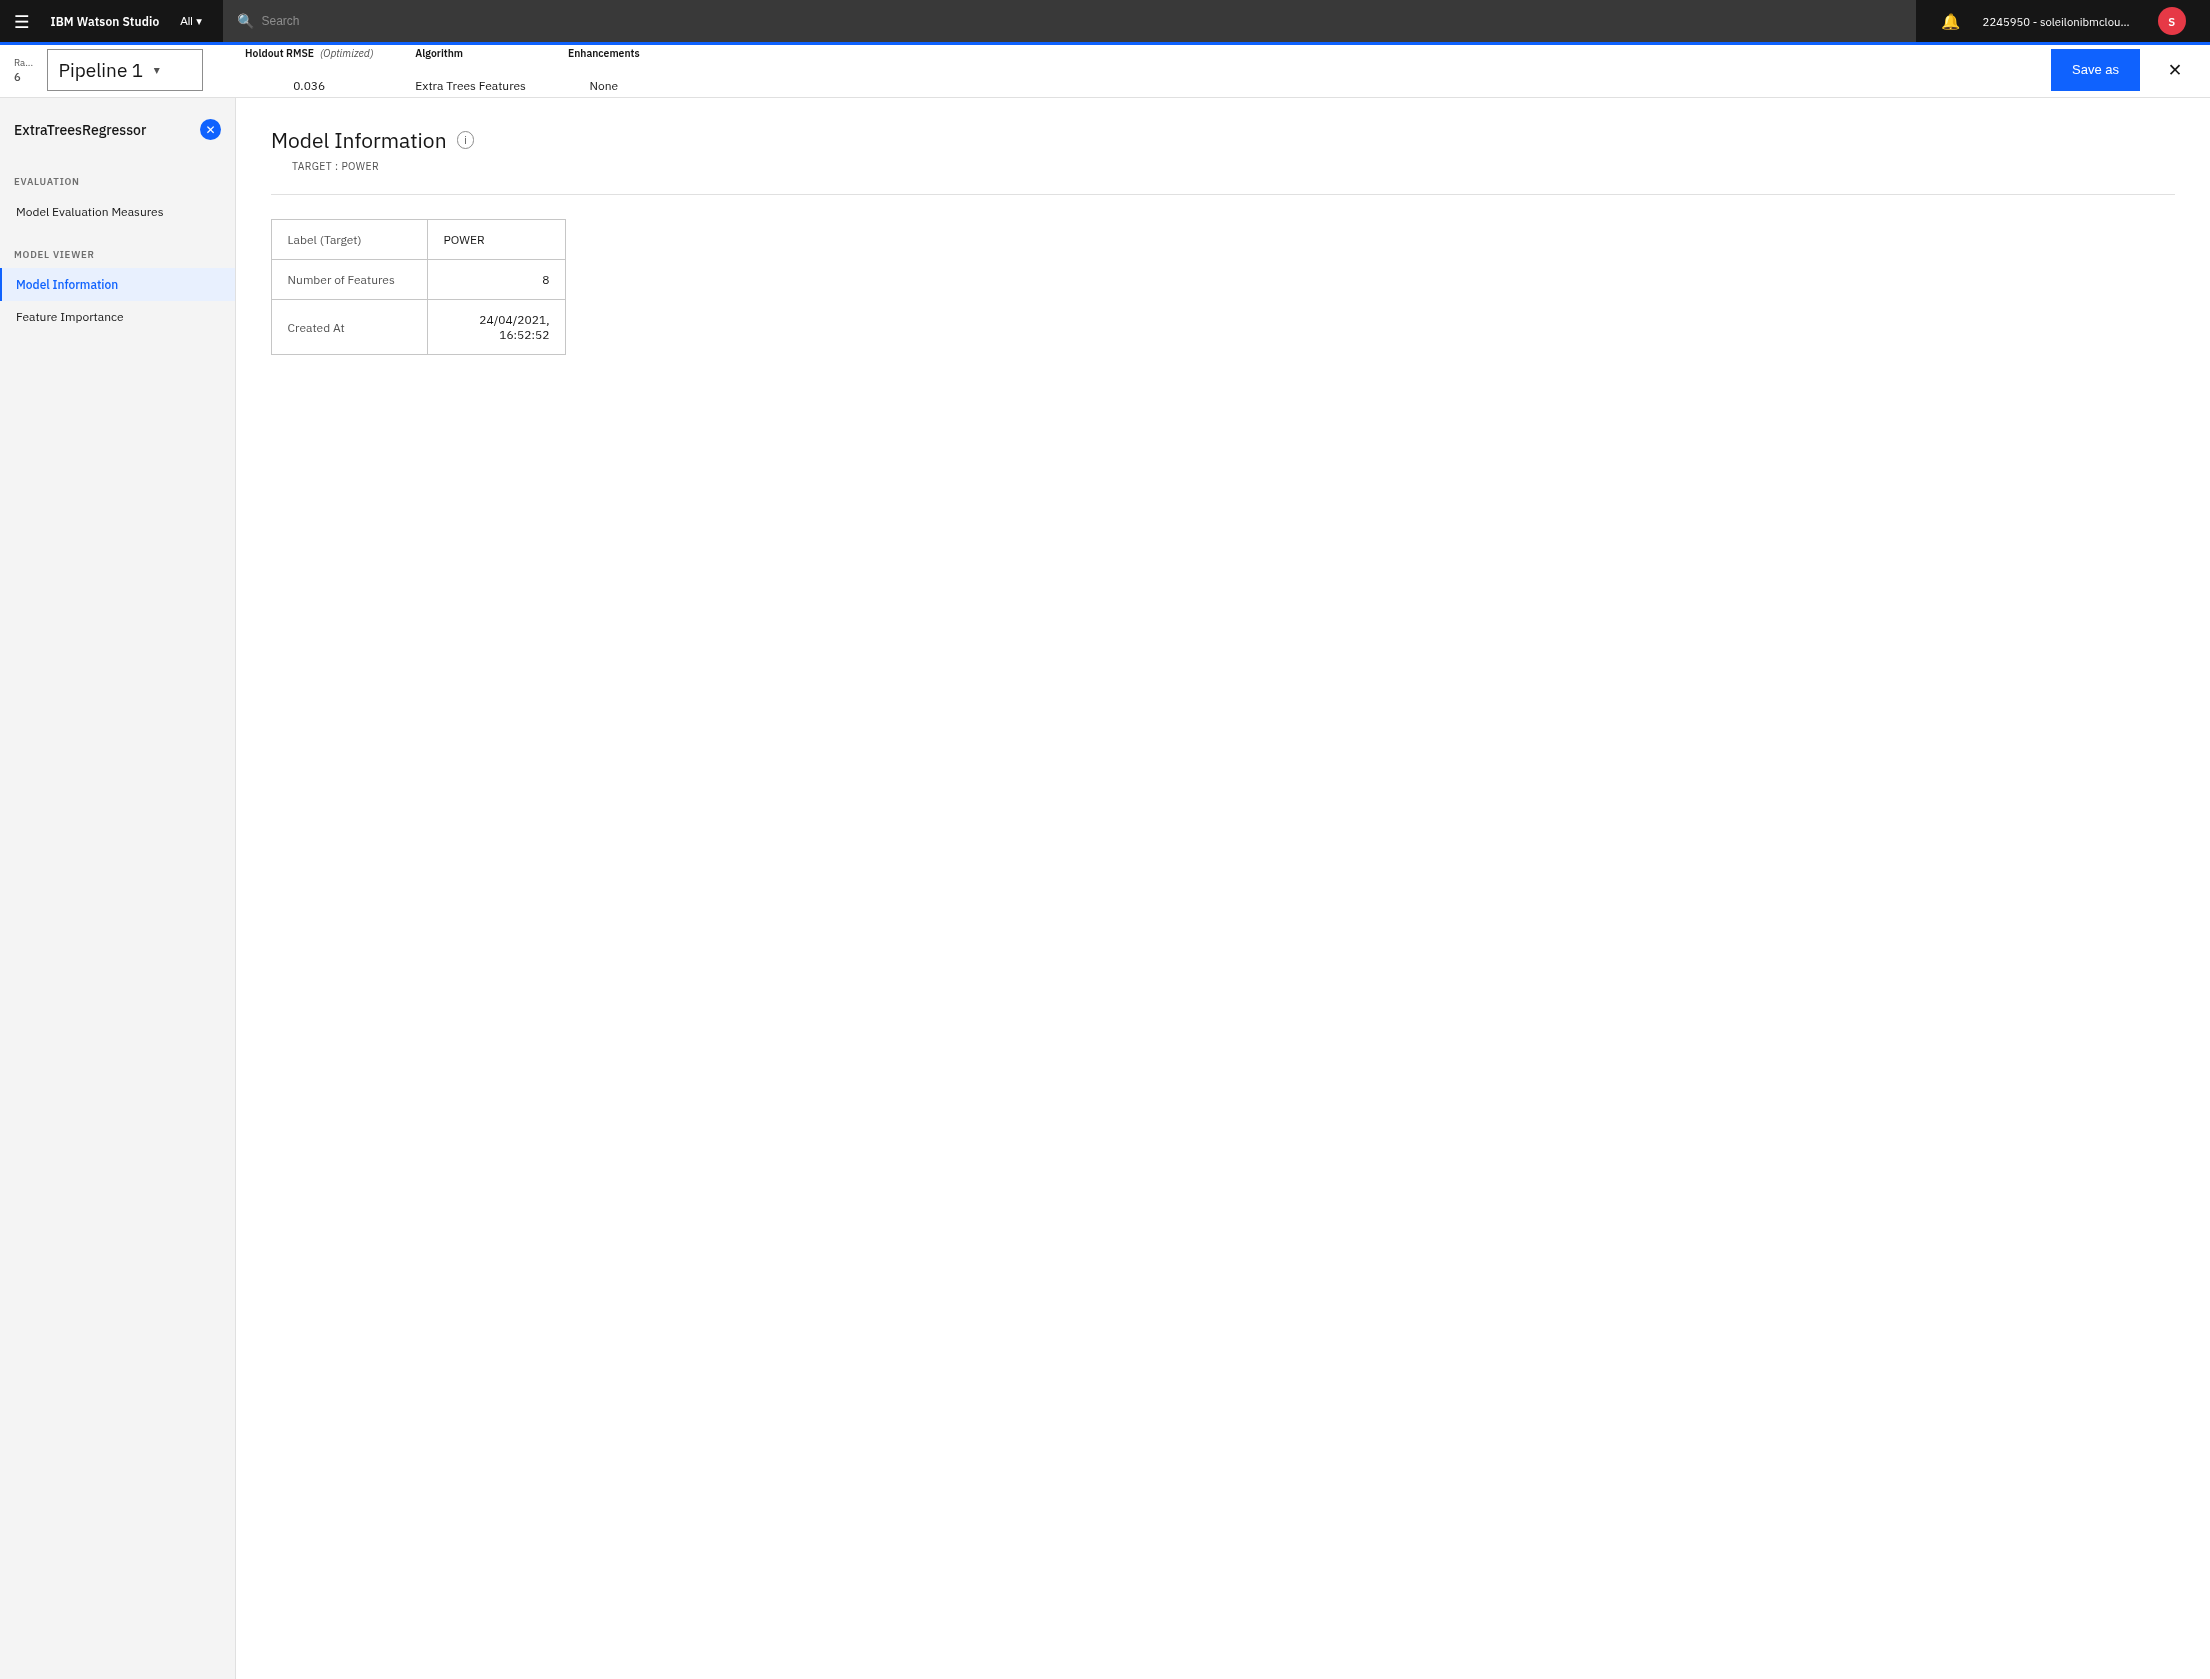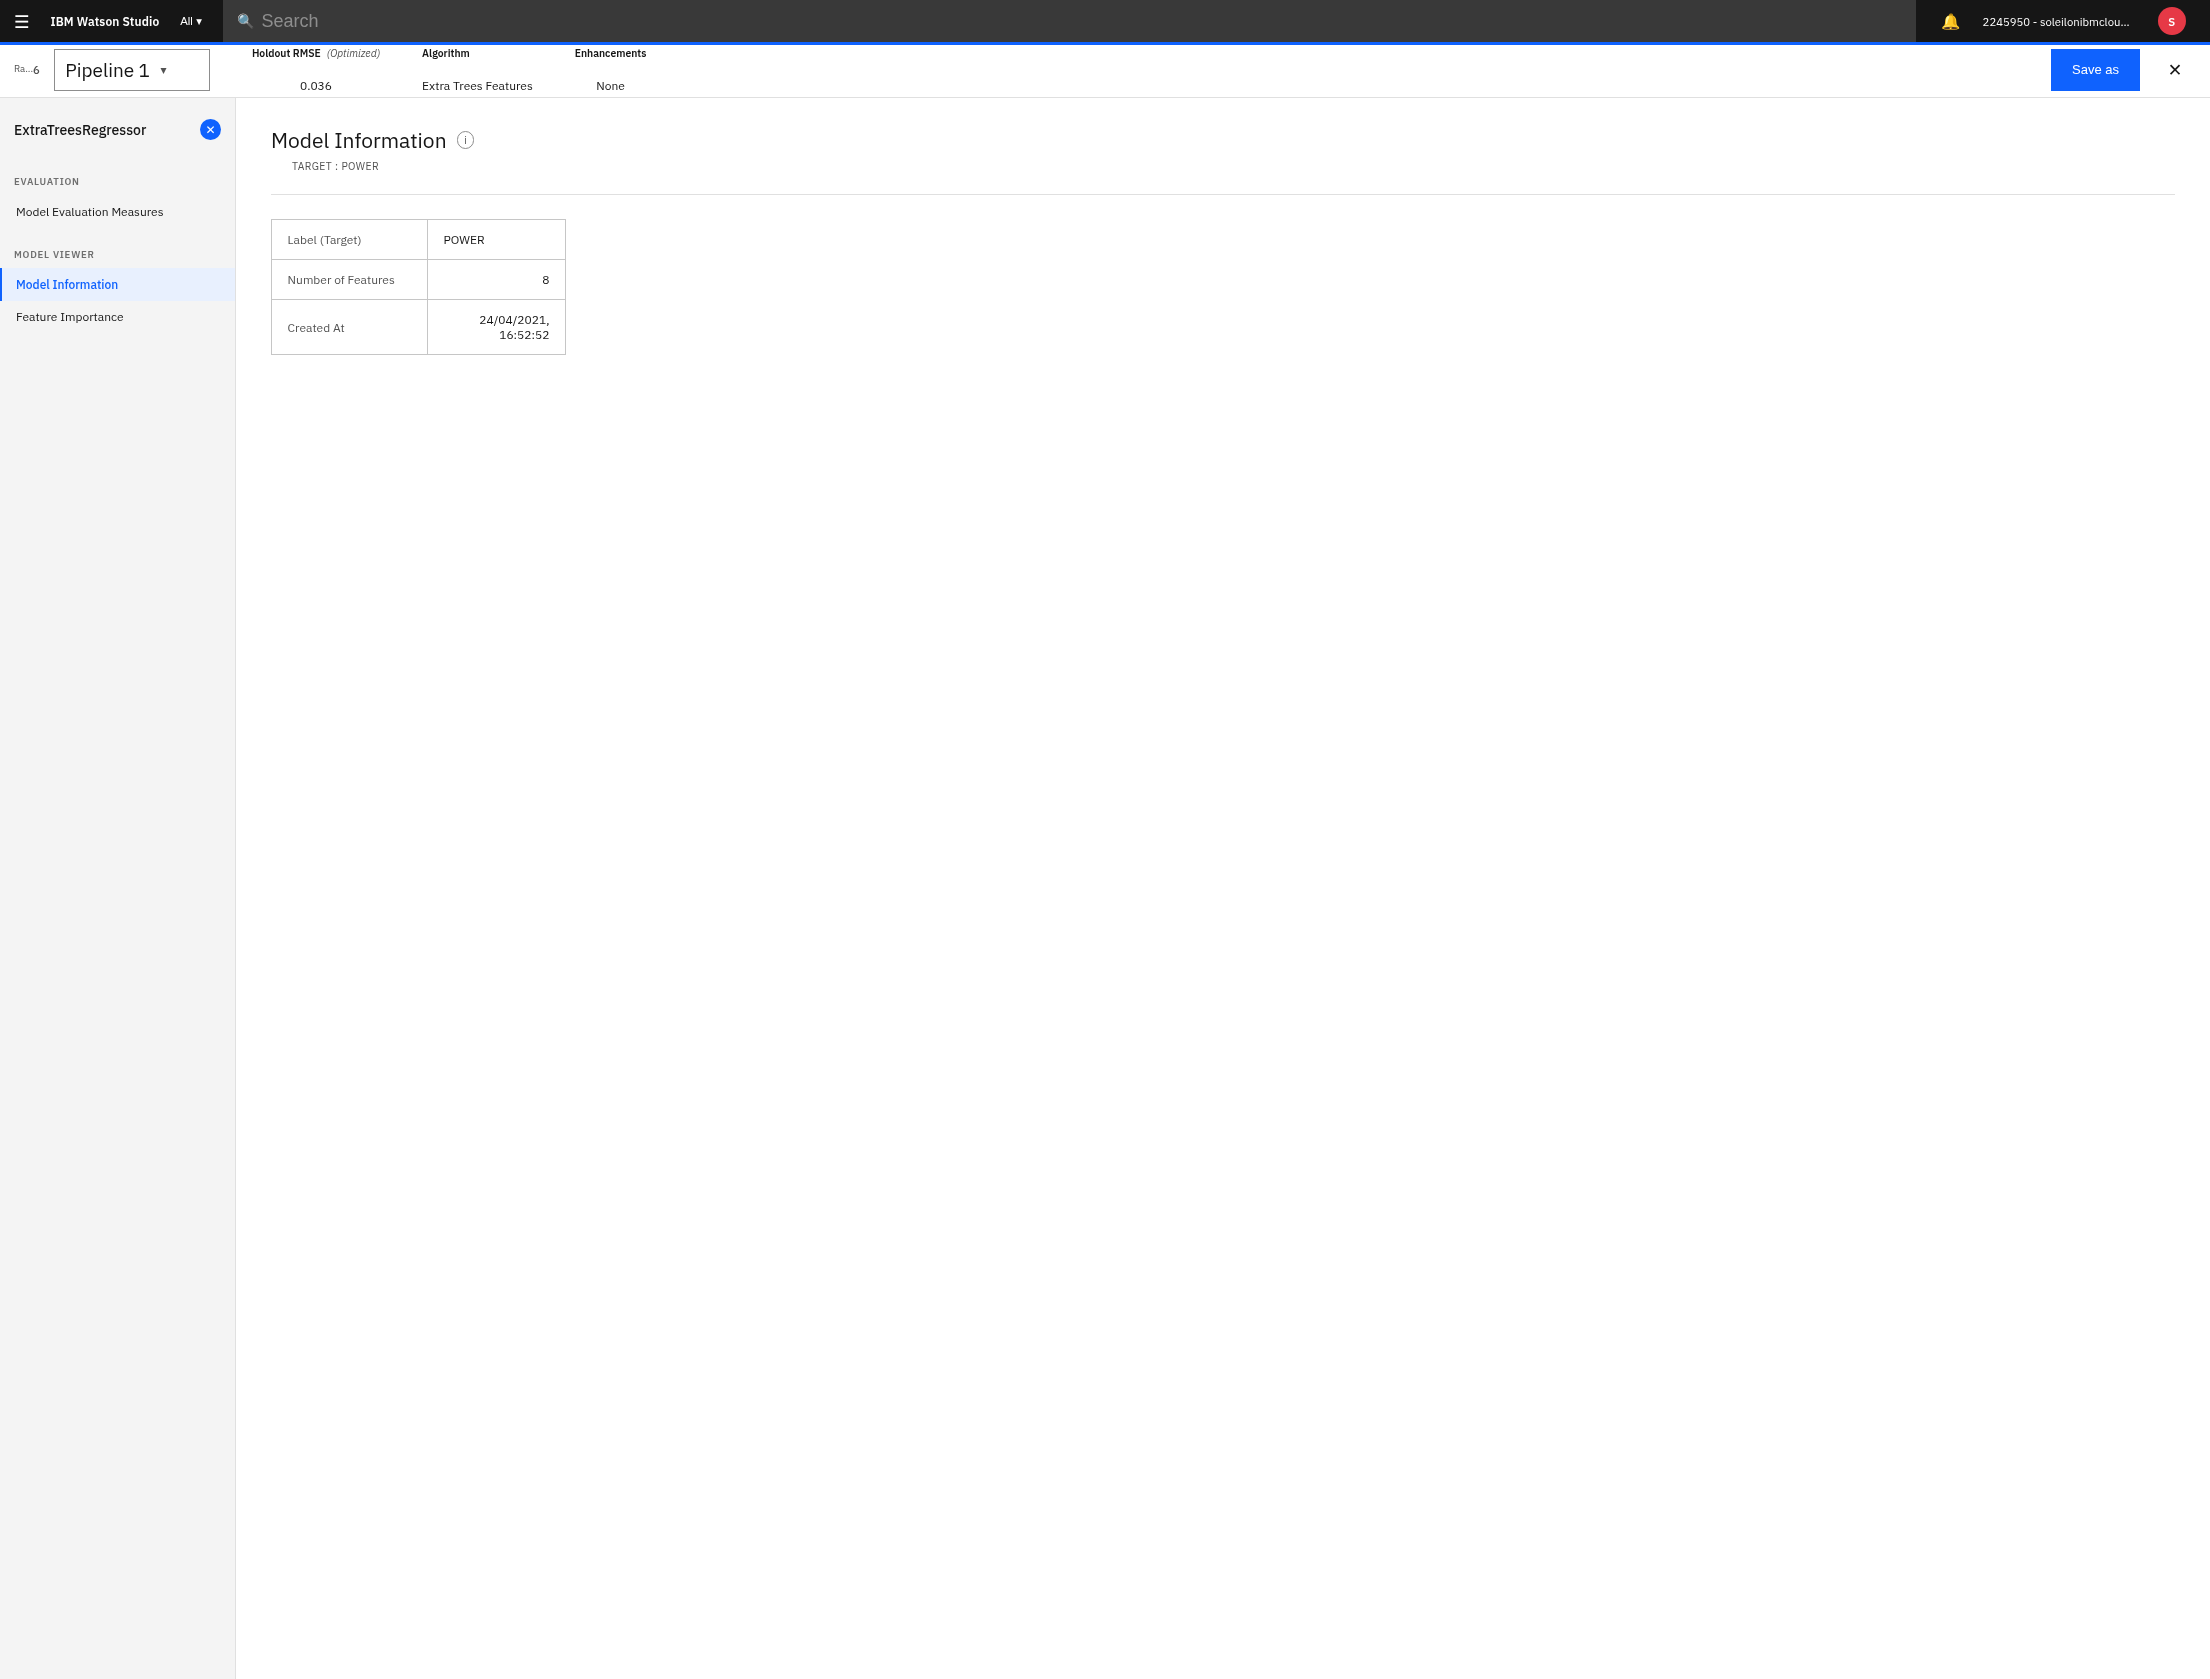--- a/index.html
+++ b/index.html
@@ -49,21 +49,21 @@
       align-items: center;
       background: #393939;
       height: 42px;
       padding: 0 14px;
       gap: 7px;
     }
     .navbar-search input {
       background: transparent;
       border: none;
       color: #c6c6c6;
-      font-size: 18px;
+      font-size: 12px;
       outline: none;
       width: 100%;
     }
     .navbar-search input::placeholder { color: #8d8d8d; }
     .navbar-search-icon { color: #8d8d8d; font-size: 14px; }
     .navbar-right {
       display: flex;
       align-items: center;
       gap: 0;
       margin-left: auto;
@@ -115,20 +115,21 @@
       align-items: center;
       background: #fff;
       border-bottom: 0.9px solid #e0e0e0;
       height: 56px;
       padding: 0 14px;
       gap: 14px;
       position: relative;
     }
     .toolbar-rank {
       display: flex;
+      flex-direction: column;
       justify-content: center;
       font-size: 10.4px;
       color: #525252;
     }
     .toolbar-rank-label { font-size: 9.6px; color: #525252; }
     .toolbar-rank-num { font-size: 11.3px; font-weight: 500; }
     .toolbar-pipeline-select {
       display: flex;
       align-items: center;
       border: 0.9px solid #8d8d8d;

